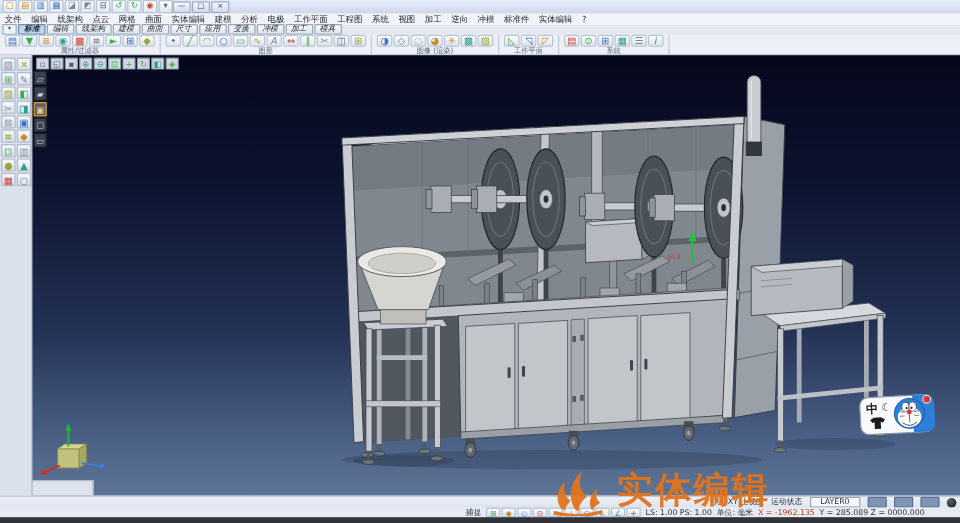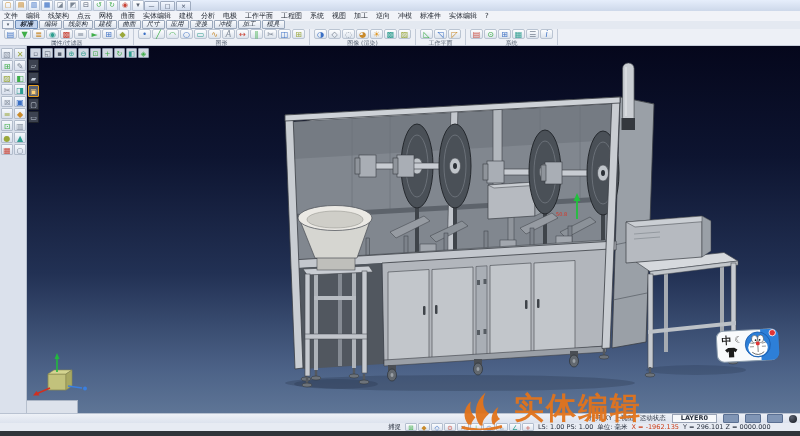--- a/index.html
+++ b/index.html
@@ -49,21 +49,21 @@
   .stripbtn{width:11px;height:12px;font-size:7px;line-height:12px;text-align:center;color:#c6cdd8;
     background:#3c4250;border:1px solid #20242c;border-radius:1px;box-sizing:border-box;}
   .stripbtn[data-active="true"]{border-color:#e8a020;background:#5a6170;color:#ffd37a;}
   .cornerpanel{position:absolute;left:0;top:354px;width:51px;height:13px;background:#dde2eb;
     border-top:1px solid #aab4c4;border-right:1px solid #aab4c4;box-sizing:border-box;}
   .imebar{position:absolute;left:689px;top:281px;transform:rotate(-3deg);}
   .status1{position:absolute;left:0;top:413px;width:800px;height:10px;
     background:linear-gradient(#eef1f7,#dde3ee);border-top:1px solid #b9c2d1;
     display:flex;align-items:center;justify-content:flex-end;gap:6px;padding-right:3px;box-sizing:border-box;
     font-size:6.5px;color:#2a3240;}
-  .layerbox{background:#f6f8fb;border:1px solid #9aa4b6;padding:0 8px;line-height:7px;font-weight:bold;}
+  .layerbox{background:#f6f8fb;border:1px solid #9aa4b6;padding:0 8px;line-height:7px;font-weight:normal;}
   .bluebtn{width:14px;height:7px;background:#8095b5;border:1px solid #5a6f92;border-radius:1px;}
   .statcircle{width:8px;height:8px;border-radius:50%;background:radial-gradient(circle at 35% 30%,#5a6170,#14171e);}
   .status2{position:absolute;left:0;top:423px;width:800px;height:8px;background:#e7ebf3;
     display:flex;align-items:center;gap:4px;padding-left:388px;box-sizing:border-box;
     font-size:6.5px;color:#2a3240;white-space:nowrap;}
   .sicon{width:12px;height:8px;font-size:6.5px;line-height:8px;text-align:center;
     background:linear-gradient(#fbfcfe,#dde4ee);border:1px solid #b4bfcf;border-radius:1px;box-sizing:border-box;}
   .sicons{display:flex;gap:1px;}
   .coordx{color:#cc3b14;}
   .bottomstrip{position:absolute;left:0;top:431px;width:800px;height:5px;background:#30343a;}
@@ -460,21 +460,21 @@
       <span class="sicon" style="color: rgb(123, 134, 148);"><i>✕</i></span>
       <span class="sicon" style="color: rgb(63, 174, 73);"><i>⊥</i></span>
       <span class="sicon" style="color: rgb(58, 111, 196);"><i>○</i></span>
       <span class="sicon" style="color: rgb(123, 134, 148);"><i>∟</i></span>
       <span class="sicon" style="color: rgb(46, 158, 143);"><i>∠</i></span>
       <span class="sicon" style="color: rgb(201, 68, 54);"><i>+</i></span>
     </span>
   <span>LS: 1.00 PS: 1.00</span>
   <span>单位: 毫米</span>
   <span class="coordx">X = -1962.135</span>
-  <span>Y = 296.101 Z = 0000.000</span>
+  <span>Y = 285.089 Z = 0000.000</span>
 </div>
 
 <div class="bottomstrip"></div>
 
 <div class="watermark">
   <svg width="56" height="44" viewBox="0 0 60 48" xmlns="http://www.w3.org/2000/svg">
     <path d="M17 42 C11 34 12 24 20 17 C18 26 21 31 25 34 C23 37 20 40 21 42 Z" fill="#e2741c"></path>
     <path d="M30 43 C22 33 24 17 36 7 C31 18 34 26 40 30 C36 34 32 38 33 43 Z" fill="#e2741c"></path>
     <path d="M44 42 C41 36 43 28 50 23 C47 30 49 34 52 36 C49 38 46 40 46 42 Z" fill="#e2741c"></path>
     <path d="M10 45 Q30 51 54 44" stroke="#e2741c" stroke-width="3" fill="none"></path>

